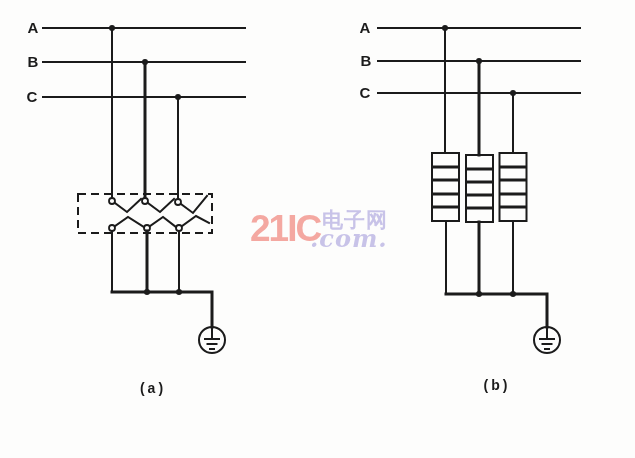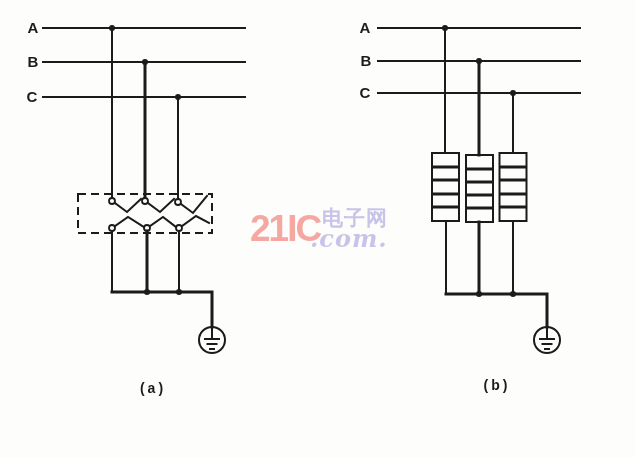--- a/index.html
+++ b/index.html
@@ -29,21 +29,21 @@
   }
   .wm{position:absolute;left:246px;top:208px;width:150px;height:48px;pointer-events:none;}
   .wm-brand{
     position:absolute;left:4px;top:2px;
     font-size:37px;font-weight:700;letter-spacing:-2px;
     color:var(--wm-pink);line-height:1;
   }
   .wm-site{
     position:absolute;left:76px;top:1px;
     font-size:21px;font-weight:700;letter-spacing:1px;
-    color:var(--wm-lavender);line-height:1;font-family:Liberation Mono, monospace;
+    color:var(--wm-lavender);line-height:1;
   }
   .wm-domain{
     position:absolute;left:64px;top:19px;
     font-family:"DejaVu Serif","Liberation Serif",serif;
     font-style:italic;font-weight:700;font-size:24px;letter-spacing:1px;
     color:var(--wm-lavender);line-height:1;
   }
 </style>
 </head>
 <body>

